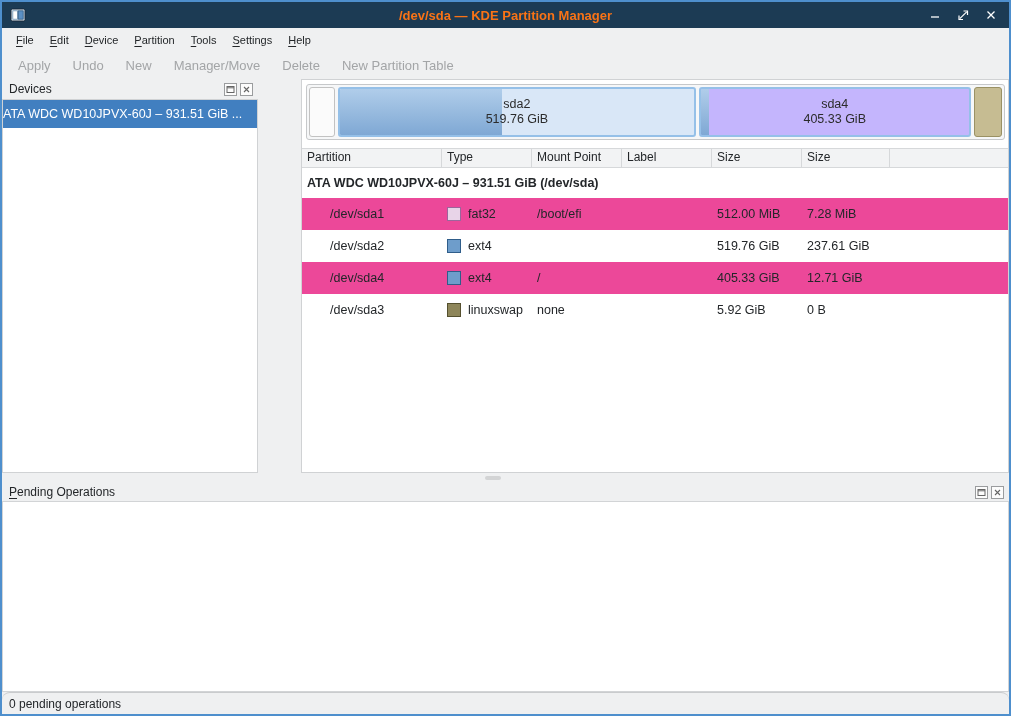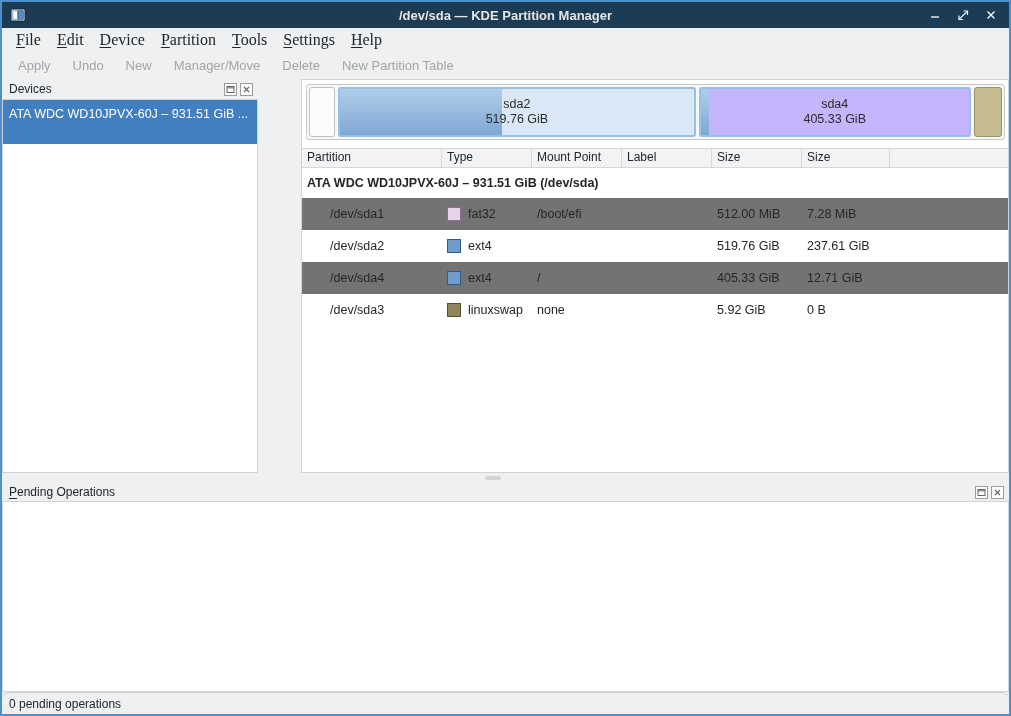--- a/index.html
+++ b/index.html
@@ -4,43 +4,43 @@
 <style>
   * { box-sizing: border-box; }
   body { margin: 0; font-family: "Liberation Sans", sans-serif; font-size: 12.5px; color: #232629; background: #9a9a9a; }
 
   .window { width: 1011px; height: 716px; border: 2px solid #4e8fcd; background: #eff0f1;
             display: flex; flex-direction: column; overflow: hidden; }
 
   
   .titlebar { flex: 0 0 26px; background: #1c3b54; display: flex; align-items: center; position: relative; }
   .app-icon { margin-left: 8px; display: flex; z-index: 1; }
-  .title { position: absolute; left: 0; right: 0; text-align: center; color: #e5e5e5; font-weight: bold; font-size: 13px; }
+  .title { position: absolute; left: 0; right: 0; text-align: center; color: #f97316; font-weight: bold; font-size: 13px; }
   .win-controls { margin-left: auto; display: flex; align-items: center; gap: 16px; padding-right: 12px; z-index: 1; }
   .win-btn { background: none; border: none; padding: 0; display: flex; cursor: pointer; }
 
   
   .menubar { flex: 0 0 24px; display: flex; align-items: center; padding-left: 6px; }
-  .menu-item { padding: 3px 8px; font-size: 16px; cursor: default; font-family: Liberation Serif, serif; }
+  .menu-item { padding: 3px 8px; font-size: 11px; cursor: default; }
   .accel { text-decoration: underline; text-underline-offset: 2px; }
 
   
   .toolbar { flex: 0 0 27px; display: flex; align-items: center; padding-left: 5px; }
   .tool-btn { padding: 0 11px; border: none; background: none; color: #a3a5a7; font-size: 13px; font-family: inherit; }
 
   
   .main { flex: 0 0 394px; display: flex; min-height: 0; }
 
   .devices-panel { width: 256px; display: flex; flex-direction: column; background: #eff0f1; justify-content: center; }
   .panel-header { height: 20px; display: flex; align-items: center; padding: 0 5px 0 7px; font-size: 12px; flex: 0 0 auto; }
   .panel-title { flex: 1; }
   .dock-btn { width: 13px; height: 13px; border: 1px solid #9a9c9e; background: #fcfcfc; display: inline-flex;
               align-items: center; justify-content: center; margin-left: 3px; padding: 0; }
   .device-list { flex: 1; background: #ffffff; border: 1px solid #d0d2d4; }
-  .device-item { height: 44px; line-height: 28px; padding-left: 6px; color: #ffffff; background: #417fc0;
+  .device-item { height: 28px; line-height: 28px; color: #ffffff; background: #417fc0;
                  white-space: nowrap; overflow: hidden; }
 
   .vsplitter { width: 5px; background: #eff0f1; cursor: col-resize; }
 
   .content { flex: 1; background: #ffffff; border: 1px solid #d0d2d4; display: flex; flex-direction: column; min-width: 0; margin-left: 38px; }
 
   
   .pbar-outer { flex: 0 0 56px; margin: 4px 3px 8px 4px; border: 1px solid #c6c8ca; border-radius: 3px;
                 background: #f6f7f8; padding: 2px; }
   .partition-bar { display: flex; gap: 3px; height: 100%; }
@@ -50,21 +50,21 @@
   .plabel { position: relative; text-align: center; line-height: 15px; color: #2b2b2b; z-index: 1; white-space: nowrap; }
 
   
   .ptable { flex: 1; display: flex; flex-direction: column; border-top: 1px solid #d6d8da; min-height: 0; }
   .thead, .trow { display: grid; grid-template-columns: 140px 90px 90px 90px 90px 88px 1fr; }
   .thead { flex: 0 0 19px; background: #f2f3f4; border-bottom: 1px solid #d6d8da; }
   .th { padding-left: 5px; line-height: 17px; font-size: 12px; border-right: 1px solid #d6d8da;
         overflow: hidden; white-space: nowrap; }
   .th.filler { border-right: none; }
   .trow { flex: 0 0 32px; align-items: center; }
-  .trow.alt { background: #737373; }
+  .trow.alt { background: #ec4899; }
   .device-row { flex: 0 0 30px; display: flex; align-items: center; padding-left: 5px; font-weight: bold; background: #ffffff; }
   .td { padding-left: 5px; white-space: nowrap; overflow: hidden; }
   .td.partition { padding-left: 28px; }
   .td.type { display: flex; align-items: center; gap: 7px; }
   .swatch { width: 14px; height: 14px; border: 1px solid #555; flex: 0 0 auto; }
   .table-filler { flex: 1; background: #ffffff; }
 
   
   .hsplitter { flex: 0 0 10px; background: #eff0f1; position: relative; cursor: row-resize; }
   .hsplitter::after { content: ""; position: absolute; left: 48%; top: 3px; width: 16px; height: 4px;

